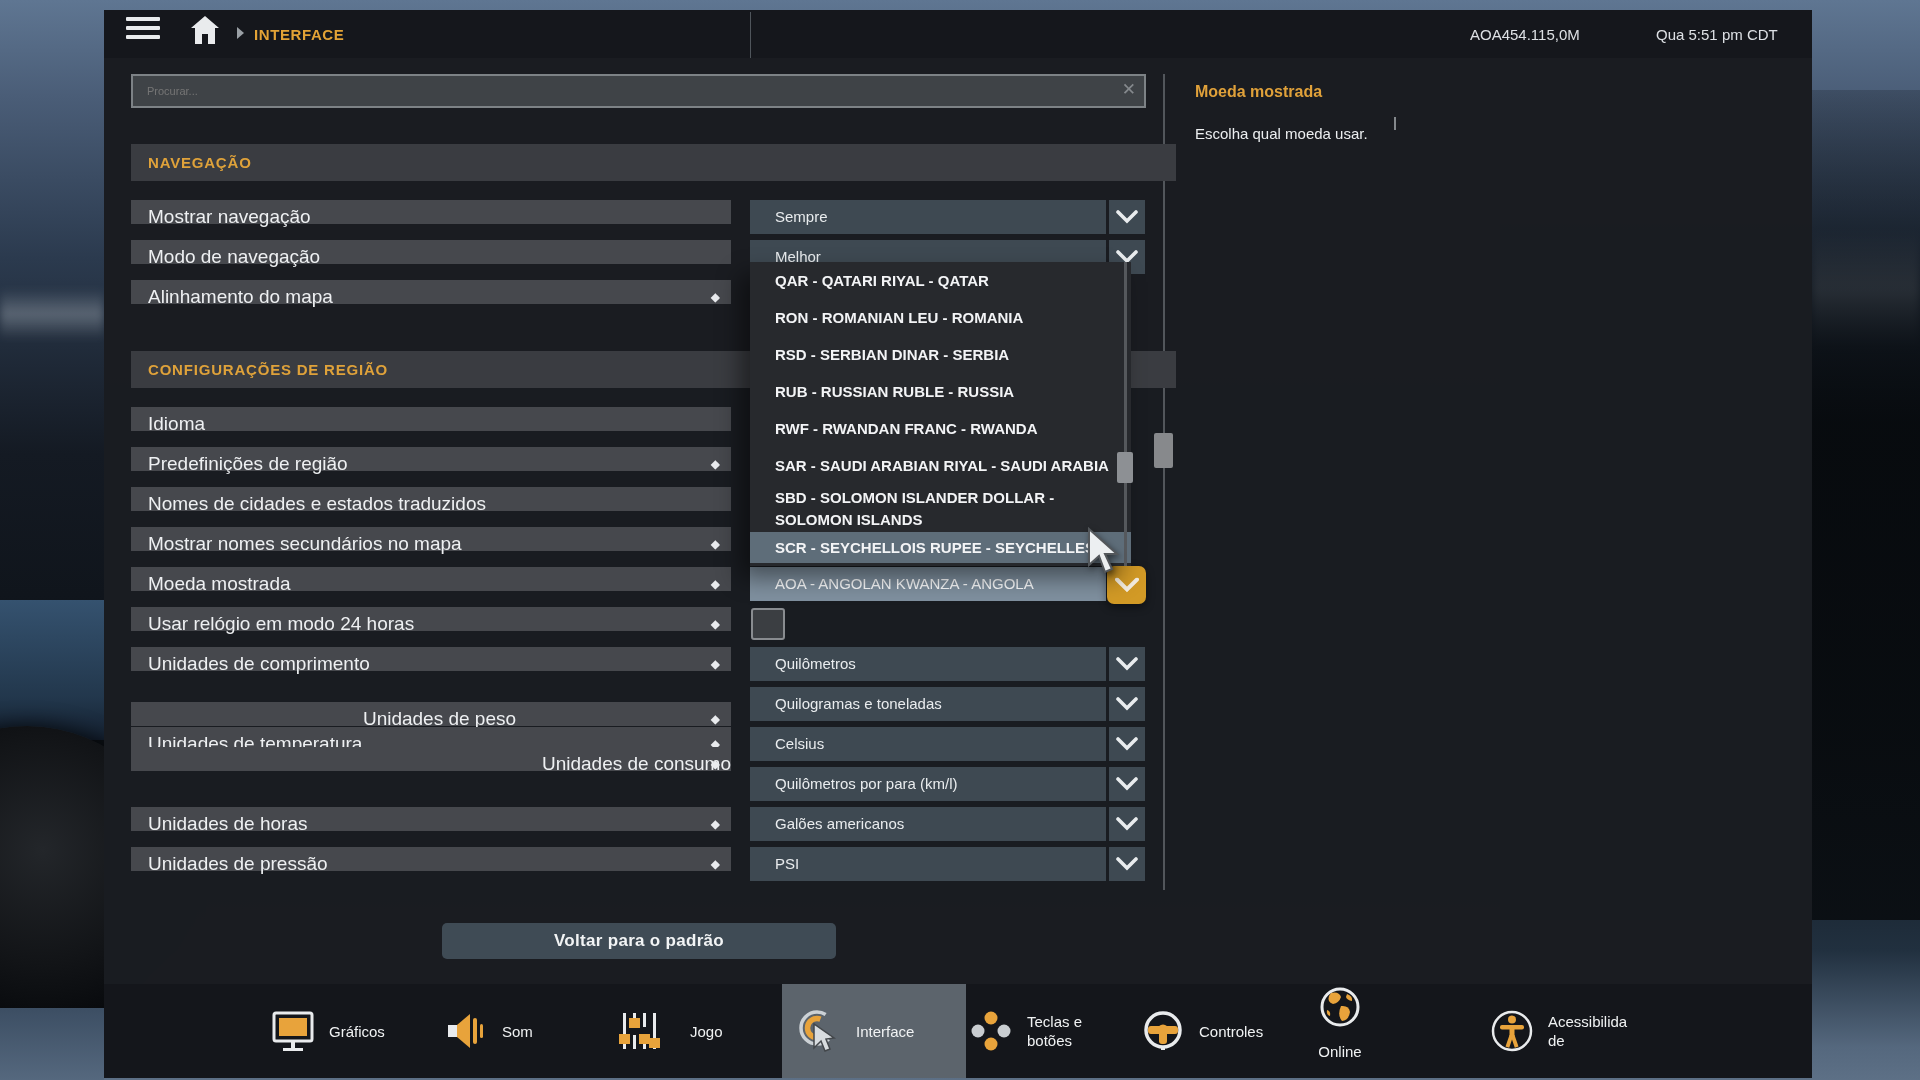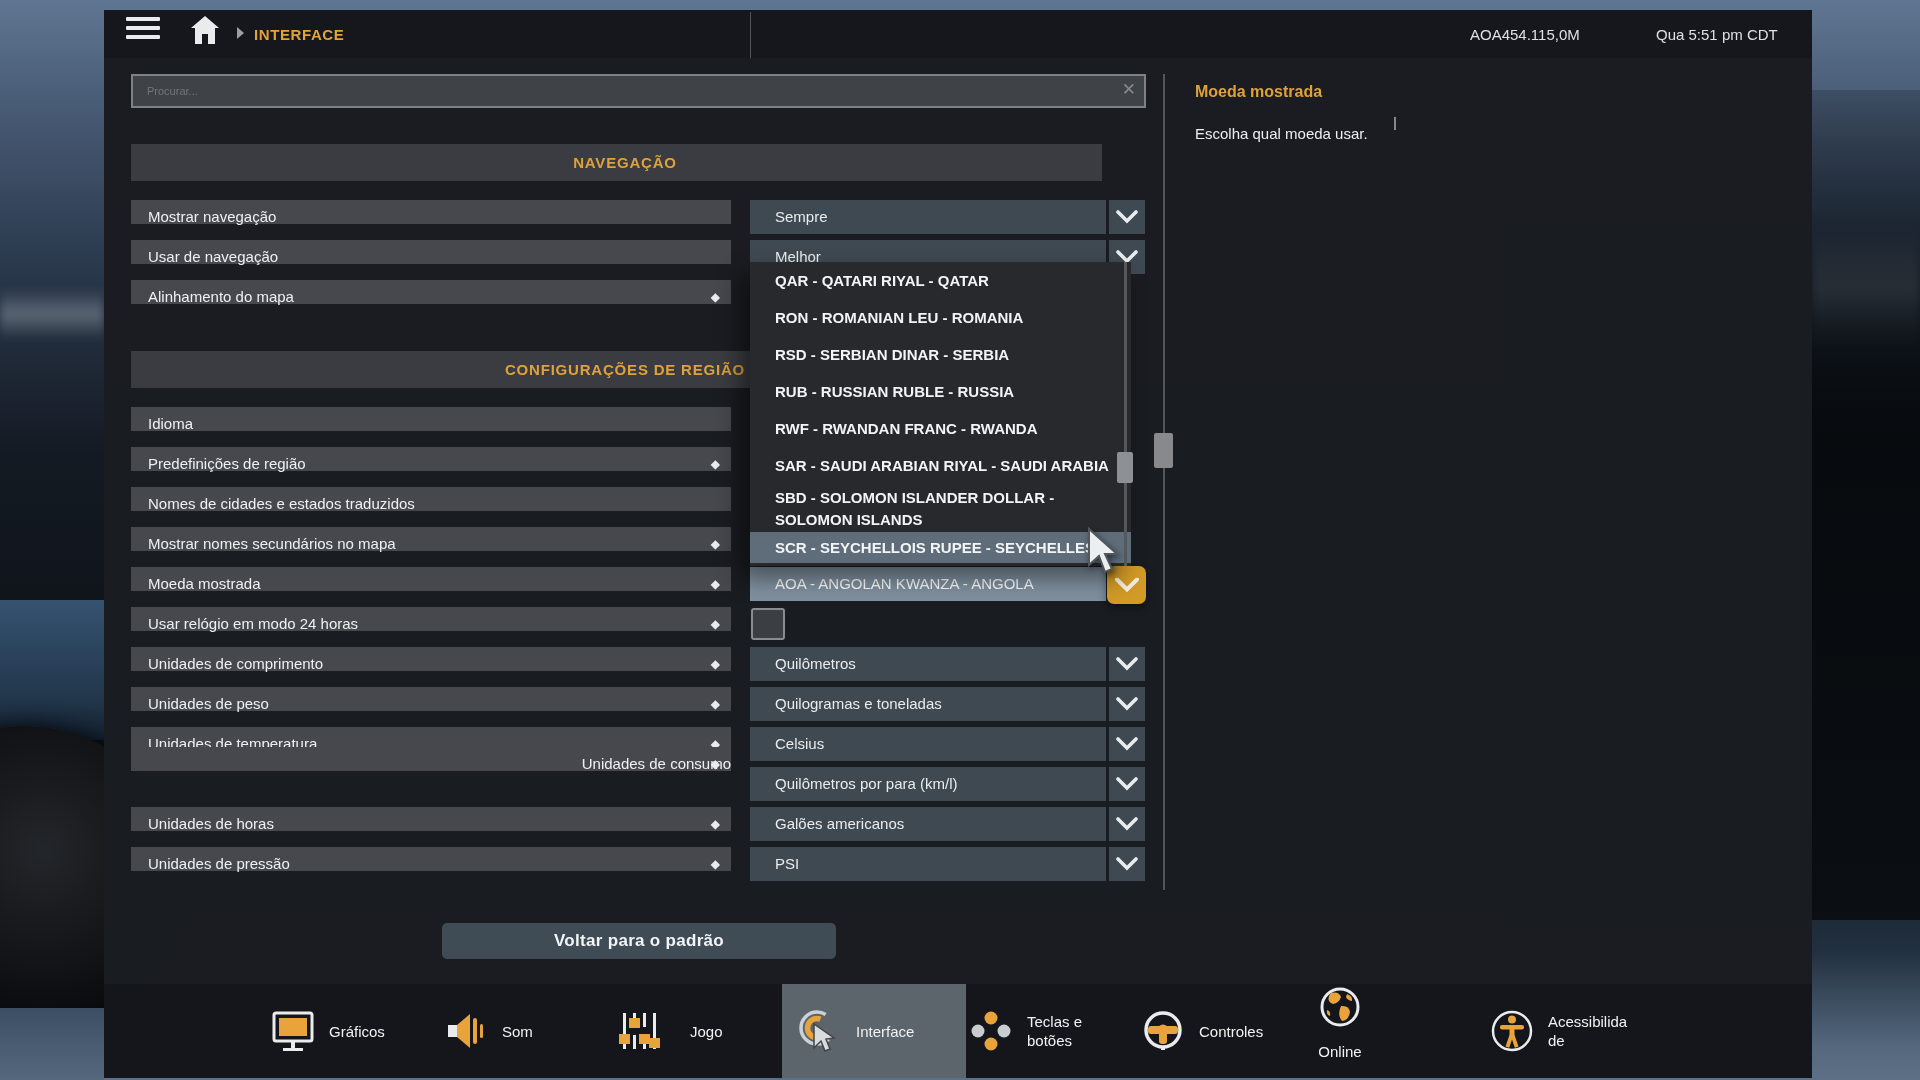--- a/index.html
+++ b/index.html
@@ -22,23 +22,23 @@
   .bar{background:#e9ebed;border-radius:1px;height:4px;width:34px;}
   #breadcrumb-label{color:#e3a336;font-weight:700;font-size:15px;letter-spacing:.6px;}
   .topbar-text{color:#dde0e4;font-size:15px;}
   #topbar-seam{left:750px;top:12px;width:1px;height:46px;background:rgba(190,200,210,.35);}
   
   #search-box{left:131px;top:74px;width:1015px;height:34px;background:#3f4347;border:2px solid #7d8286;box-sizing:border-box;}
   #search-box input{position:absolute;inset:0;background:transparent;border:none;outline:none;color:#d8dbde;
     font-size:11px;padding-left:14px;font-family:inherit;width:100%;}
   #search-clear{position:absolute;right:8px;top:3px;color:#85898d;font-size:17px;cursor:default;}
   
-  .hdr{left:131px;width:971px;height:37px;background:#3a3c41;color:#dfa23a;font-size:15px;font-weight:700;
-    letter-spacing:.8px;line-height:37px;padding-left:17px;box-sizing:border-box;text-align:center;}
-  .row{left:131px;width:600px;height:24px;background:#46484d;color:#eef0f2;font-size:15px;line-height:34px;
+  .hdr{left:131px;width:1045px;height:37px;background:#3a3c41;color:#dfa23a;font-size:15px;font-weight:700;
+    letter-spacing:.8px;line-height:37px;padding-left:17px;box-sizing:border-box;}
+  .row{left:131px;width:600px;height:24px;background:#46484d;color:#eef0f2;font-size:19px;line-height:34px;
     padding-left:17px;box-sizing:border-box;white-space:nowrap;}
   .diamond::after{content:"◆";position:absolute;right:11px;top:0;font-size:12px;color:#e9ebee;}
   .sel{left:750px;width:356px;height:34px;background:#3e4952;color:#e9ecee;font-size:15px;line-height:34px;
     padding-left:25px;box-sizing:border-box;white-space:nowrap;}
   .selbtn{left:1109px;width:36px;height:34px;background:#3e4952;}
   .selbtn svg,.selbtn-o svg{position:absolute;left:50%;top:50%;transform:translate(-50%,-50%);}
   .sel-open{background:#7f909f;color:#fbfcfd;}
   .selbtn-o{left:1107px;width:39px;height:38px;background:#d29a26;border-radius:7px;box-shadow:0 3px 8px rgba(0,0,0,.45);}
   #clock-checkbox{left:751px;top:608px;width:34px;height:32px;background:#3b3e42;border:2px solid #898c90;
     border-radius:3px;box-sizing:border-box;}
@@ -116,21 +116,21 @@
   <div class="abs hdr" style="top:144px;">NAVEGAÇÃO</div>
 
   <div class="abs row" style="top:200px;"><span>Mostrar navegação</span></div>
   <div class="abs sel" style="top:200px;"><span>Sempre</span></div>
   <div class="abs selbtn" style="top:200px;">
     <svg width="22" height="14" viewBox="0 0 22 14">
         <path d="M2 2 L11 11 L20 2" stroke="#e9ecee" stroke-width="3.6" fill="none" stroke-linecap="round"></path>
       </svg>
   </div>
 
-  <div class="abs row" style="top:240px;"><span>Usar de navegação</span></div>
+  <div class="abs row" style="top:240px;"><span>Modo de navegação</span></div>
   <div class="abs sel" style="top:240px;"><span>Melhor</span></div>
   <div class="abs selbtn" style="top:240px;">
     <svg width="22" height="14" viewBox="0 0 22 14">
         <path d="M2 2 L11 11 L20 2" stroke="#e9ecee" stroke-width="3.6" fill="none" stroke-linecap="round"></path>
       </svg>
   </div>
 
   <div class="abs row diamond" style="top:280px;"><span>Alinhamento do mapa</span></div>
 
   <div class="abs hdr" style="top:351px;">CONFIGURAÇÕES DE REGIÃO</div>
@@ -152,21 +152,21 @@
   <div class="abs" id="clock-checkbox"></div>
 
   <div class="abs row diamond" style="top:647px;"><span>Unidades de comprimento</span></div>
   <div class="abs sel" style="top:647px;"><span>Quilômetros</span></div>
   <div class="abs selbtn" style="top:647px;">
     <svg width="22" height="14" viewBox="0 0 22 14">
         <path d="M2 2 L11 11 L20 2" stroke="#e9ecee" stroke-width="3.6" fill="none" stroke-linecap="round"></path>
       </svg>
   </div>
 
-  <div class="abs row diamond" style="top:687px;"><span>Unidades de peso</span></div>
+  <div class="abs row diamond" style="top:702px;text-align:center;"><span>Unidades de peso</span></div>
   <div class="abs sel" style="top:687px;"><span>Quilogramas e toneladas</span></div>
   <div class="abs selbtn" style="top:687px;">
     <svg width="22" height="14" viewBox="0 0 22 14">
         <path d="M2 2 L11 11 L20 2" stroke="#e9ecee" stroke-width="3.6" fill="none" stroke-linecap="round"></path>
       </svg>
   </div>
 
   <div class="abs row diamond" style="top:727px;"><span>Unidades de temperatura</span></div>
   <div class="abs sel" style="top:727px;"><span>Celsius</span></div>
   <div class="abs selbtn" style="top:727px;">

